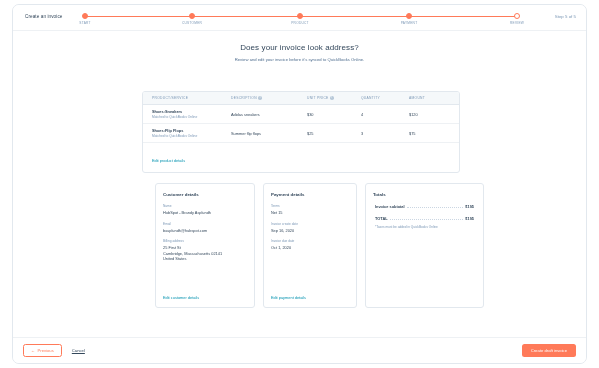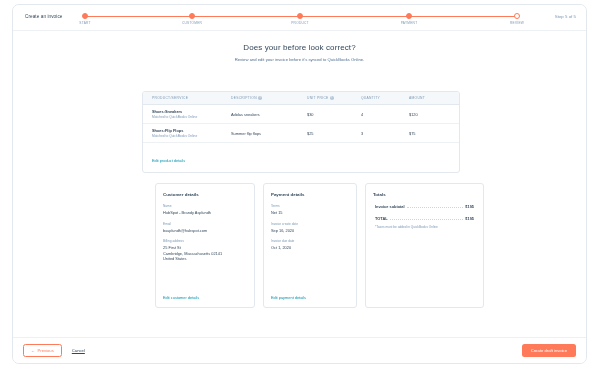--- a/index.html
+++ b/index.html
@@ -324,21 +324,21 @@
         <div class="step current" style="left:436px;">
           <div class="step-dot"></div>
           <div class="step-label">REVIEW</div>
         </div>
       </div>
 
       <div class="step-counter">Step 5 of 5</div>
     </div>
 
     <div class="body">
-      <div class="page-title">Does your before look correct?</div>
+      <div class="page-title">Does your invoice look address?</div>
       <div class="page-sub">Review and edit your invoice before it's synced to QuickBooks Online.</div>
 
       <div class="table-card">
         <div class="thead">
           <div class="th col-prod">
             <span>PRODUCT/SERVICE</span>
           </div>
           <div class="th col-desc">
             <span>DESCRIPTION</span>
             <i class="info-icon">i</i>

